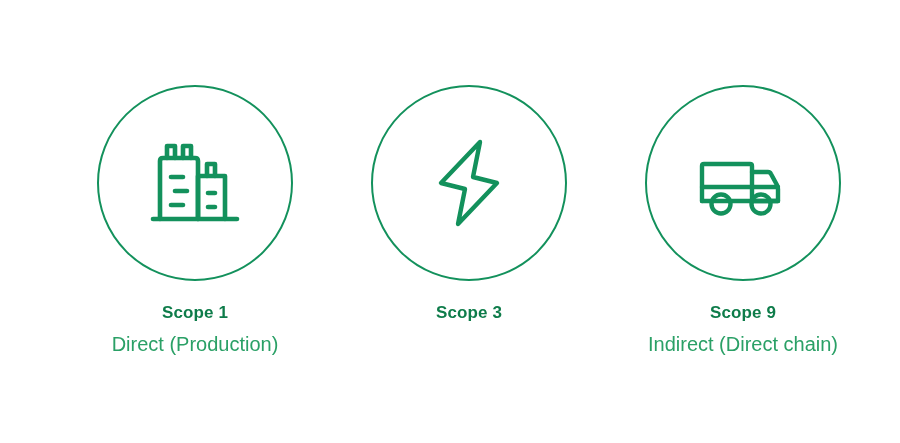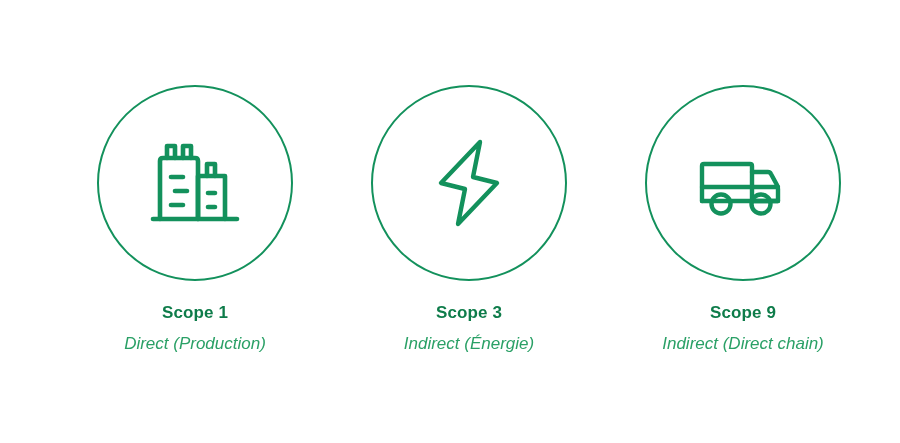--- a/index.html
+++ b/index.html
@@ -69,27 +69,26 @@
     font-size: 17px;
     font-weight: bold;
     color: #0e7c4a;
     letter-spacing: 0.1px;
     line-height: 20px;
     text-align: center;
     white-space: nowrap;
   }
   .scope-sub {
     margin-top: 11px;
-    font-size: 17px;
+    font-size: 20px;
     font-weight: normal;
     color: #2aa066;
     line-height: 20px;
     text-align: right;
     white-space: nowrap;
-    font-style: italic;
   }
 </style>
 </head>
 <body>
 
 <div class="board">
   <div class="scopes-row">
 
     <div class="scope-card c1">
       <div class="icon-circle">
@@ -126,21 +125,20 @@
     <div class="scope-card c2">
       <div class="icon-circle">
         <span>
           <svg width="96" height="96" viewBox="0 0 96 96" fill="none" stroke="#13915c" stroke-width="4.4" stroke-linecap="round" stroke-linejoin="round">
             <path d="M59 7 L20 48 L44 54 L37 89 L76 48 L52 42 Z"></path>
           </svg>
         </span>
       </div>
       <div class="labels">
         <div class="scope-title">Scope 3</div>
-        <div class="scope-sub">Indirect (Énergie)</div>
       </div>
     </div>
 
     <div class="scope-card c3">
       <div class="icon-circle">
         <span>
           <svg width="96" height="96" viewBox="0 0 96 96" fill="none" stroke="#13915c" stroke-width="4.4" stroke-linecap="round" stroke-linejoin="round">
 
             <path d="M7 66 L7 31 Q7 29 9 29 L55 29 Q57 29 57 31 L57 66"></path>
 

